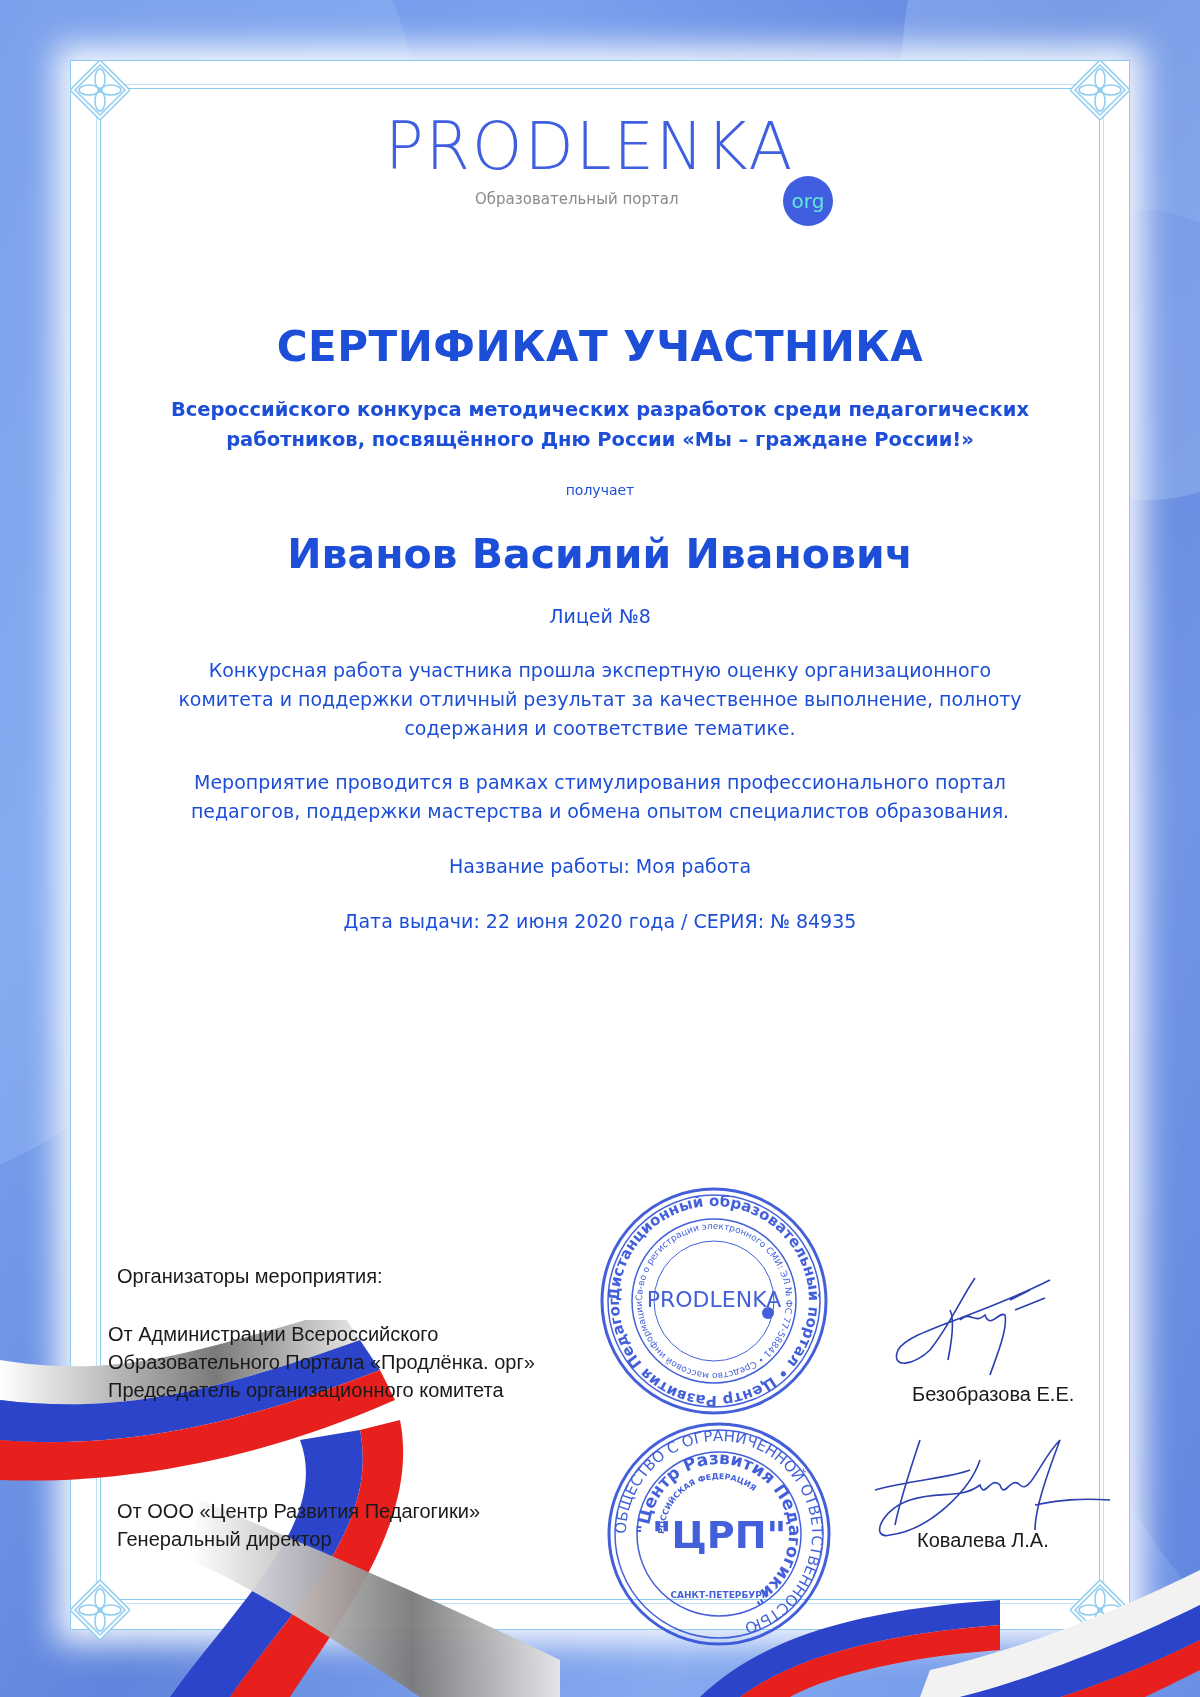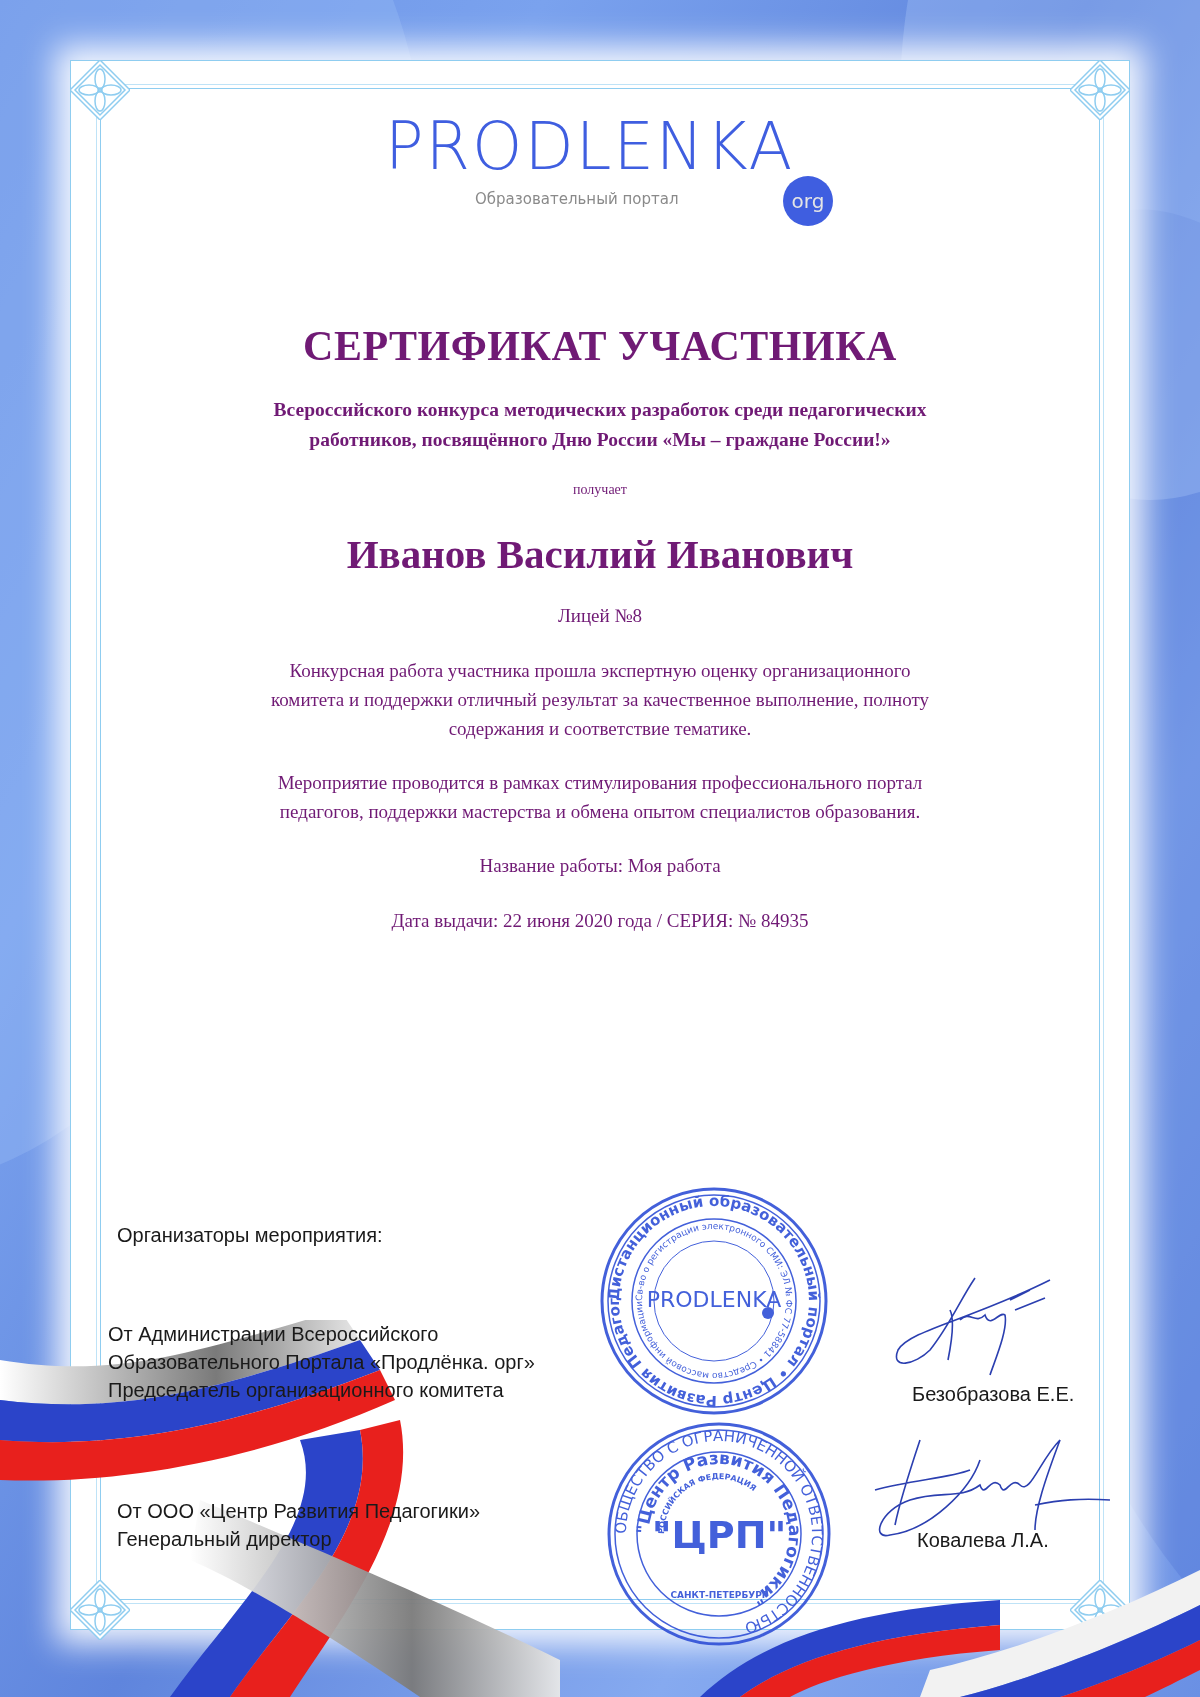--- a/index.html
+++ b/index.html
@@ -17,22 +17,22 @@
     background: #fff;
     box-shadow: 0 0 30px 14px rgba(255,255,255,0.9);
   }
   .frame-outer { position: absolute; left: 70px; top: 60px; width: 1060px; height: 1570px; border: 1.5px solid #8fcdf0; box-sizing: border-box; }
   .frame-inner { position: absolute; left: 100px; top: 88px; width: 1000px; height: 1512px; border: 1.5px solid #8fcdf0; box-sizing: border-box; outline: 1px solid #bfe3f7; outline-offset: 3px; }
   .corner { position: absolute; width: 60px; height: 60px; }
   .corner svg { width: 60px; height: 60px; }
   .logo { position: absolute; left: 385px; top: 110px; width: 440px; height: 110px; }
   .logo-word { position: absolute; left: 0; top: 0; font-family: "DejaVu Sans", sans-serif; font-size: 64px; font-weight: 300; color: #3f5ee0; letter-spacing: 2px; transform: scaleY(1.02); }
   .logo-sub { position: absolute; left: 90px; top: 80px; font-size: 15px; color: #8a8a8a; }
-  .logo-org { position: absolute; left: 398px; top: 66px; width: 50px; height: 50px; border-radius: 50%; background: #3f5ee0; color: #e5e5e5; font-size: 20px; display: flex; align-items: center; justify-content: center; }
-  .center { position: absolute; left: 130px; width: 940px; text-align: center; color: #701a75; font-family: Liberation Serif, serif; }
+  .logo-org { position: absolute; left: 398px; top: 66px; width: 50px; height: 50px; border-radius: 50%; background: #3f5ee0; color: #5eead4; font-size: 20px; display: flex; align-items: center; justify-content: center; }
+  .center { position: absolute; left: 130px; width: 940px; text-align: center; color: #1d4ed8; }
   .title { top: 322px; font-size: 42px; font-weight: bold; letter-spacing: 0.5px; }
   .subtitle { top: 395px; font-size: 19.5px; font-weight: bold; line-height: 30px; }
   .receives { top: 482px; font-size: 14px; }
   .name { top: 530px; font-size: 41px; font-weight: bold; }
   .org { top: 605px; font-size: 19px; }
   .para { font-size: 19px; line-height: 29px; }
   .p1 { top: 656px; }
   .p2 { top: 768px; }
   .work { top: 855px; font-size: 19px; }
   .date { top: 910px; font-size: 19px; }
@@ -148,21 +148,21 @@
 </svg>
 
 <svg class="ribbon" style="left:700px;top:1530px;" width="500" height="167" viewBox="0 0 500 167">
   <path d="M0,167 C60,110 150,80 300,70 L300,95 C170,105 90,130 40,167 Z" fill="#2b44c9"></path>
   <path d="M40,167 C90,130 170,105 300,95 L300,120 C190,128 120,150 90,167 Z" fill="#e8201d"></path>
   <path d="M230,140 C320,120 420,80 500,40 L500,75 C430,110 330,150 260,167 L220,167 Z" fill="#f2f2f2"></path>
   <path d="M260,167 C330,150 430,110 500,75 L500,110 C450,135 390,158 360,167 Z" fill="#2b44c9"></path>
   <path d="M360,167 C390,158 450,135 500,110 L500,140 C480,150 460,160 445,167 Z" fill="#e8201d"></path>
 </svg>
 
-<div class="sig-text" style="left:117px;top:1221px;">Организаторы мероприятия:</div>
+<div class="sig-text" style="left:117px;top:1262px;">Организаторы мероприятия:</div>
 <div class="sig-text" style="left:108px;top:1320px;">
   <div>От Администрации Всероссийского</div>
   <div>Образовательного Портала «Продлёнка. орг»</div>
   <div>Председатель организационного комитета</div>
 </div>
 <div class="sig-text" style="left:117px;top:1497px;">
   <div>От ООО «Центр Развития Педагогики»</div>
   <div>Генеральный директор</div>
 </div>
 <div class="sig-text" style="left:912px;top:1380px;">Безобразова Е.Е.</div>

